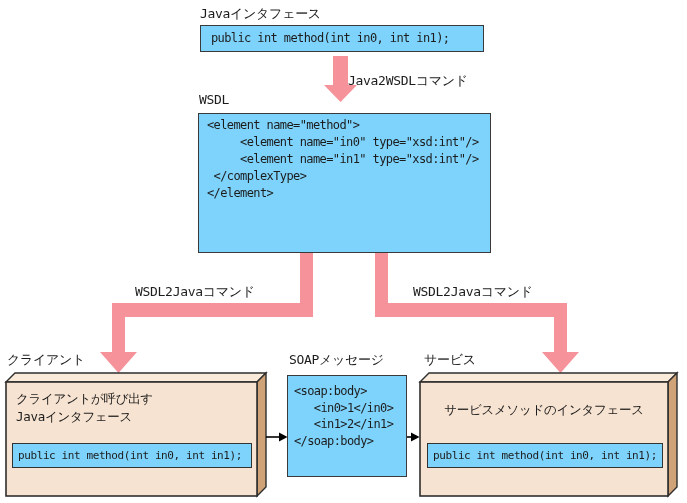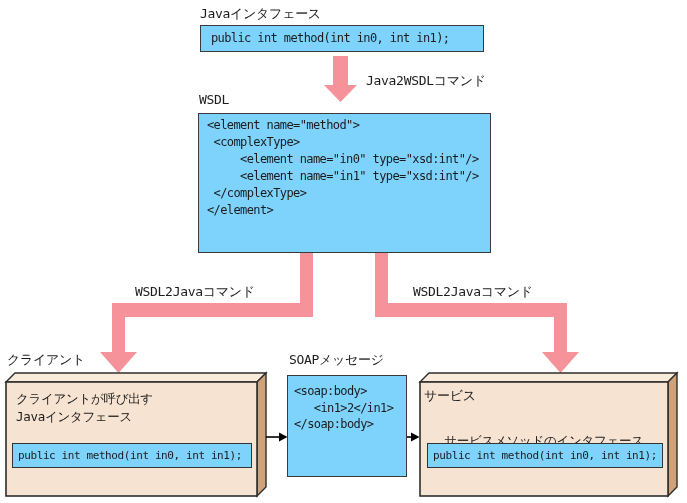--- a/index.html
+++ b/index.html
@@ -8,21 +8,21 @@
   #bg-svg{position:absolute;left:0;top:0;z-index:0;}
   .abs{position:absolute;z-index:2;}
   .label{font-size:13px;white-space:pre;letter-spacing:-0.3px;}
   .codebox{box-sizing:border-box;background:#7dd3fc;border:1.5px solid #3a3a3a;}
   .codebox.thin{border-width:1px;border-color:#333;}
   .code{font-size:12px;letter-spacing:-0.6px;white-space:pre;}
   .code-sm{font-size:11px;letter-spacing:-0.4px;white-space:pre;}
   .codeline{white-space:pre;font-size:12px;letter-spacing:-0.6px;line-height:17px;}
   .soapline{white-space:pre;font-size:12px;letter-spacing:-0.6px;line-height:16.5px;}
   .boxtitle{font-size:12.5px;letter-spacing:-0.3px;line-height:18px;white-space:pre;}
-  .center{text-align:center;margin-top:31px;}
+  .center{text-align:center;}
 </style>
 </head>
 <body>
 
 <div id="canvas">
 
   <svg id="bg-svg" width="687" height="503" viewBox="0 0 687 503">
 
     <polygon points="333,56 348,56 348,85 357,85 340.5,102 324,85 333,85" fill="#f5929a"></polygon>
 
@@ -46,27 +46,26 @@
       <line x1="407" y1="437" x2="412" y2="437" stroke="#000" stroke-width="1.6"></line>
       <polygon points="411,432.6 419.5,437 411,441.4" fill="#000"></polygon>
     </g>
   </svg>
 
   <div class="abs label" style="left:200px;top:5px;">Javaインタフェース</div>
   <div class="abs codebox" style="left:200px;top:25px;width:284px;height:27px;">
     <div class="code" style="padding:5px 0 0 10px;">public int method(int in0, int in1);</div>
   </div>
 
-  <div class="abs label" style="left:366px;top:72px;">Java2WSDLコマンド</div>
+  <div class="abs label" style="left:348px;top:72px;">Java2WSDLコマンド</div>
 
   <div class="abs label" style="left:199px;top:92px;">WSDL</div>
   <div class="abs codebox" style="left:198px;top:113px;width:293px;height:140px;">
     <div style="padding:3px 0 0 8px;">
       <div class="codeline">&lt;element name="method"&gt;</div>
-      <div class="codeline"> &lt;complexType&gt;</div>
       <div class="codeline">     &lt;element name="in0" type="xsd:int"/&gt;</div>
       <div class="codeline">     &lt;element name="in1" type="xsd:int"/&gt;</div>
       <div class="codeline"> &lt;/complexType&gt;</div>
       <div class="codeline">&lt;/element&gt;</div>
     </div>
   </div>
 
   <div class="abs label" style="left:135px;top:283px;">WSDL2Javaコマンド</div>
   <div class="abs label" style="left:413px;top:283px;">WSDL2Javaコマンド</div>
 
@@ -74,24 +73,25 @@
   <div class="abs label" style="left:7px;top:351px;">クライアント</div>
   <div class="abs boxtitle" style="left:16px;top:408px;">Javaインタフェース</div>
   <div class="abs codebox thin" style="left:12px;top:443px;width:240px;height:25px;">
     <div class="code-sm" style="padding:5px 0 0 5px;">public int method(int in0, int in1);</div>
   </div>
 
   <div class="abs label" style="left:289px;top:351px;text-align:right;">SOAPメッセージ</div>
   <div class="abs codebox" style="left:287px;top:375px;width:120px;height:102px;">
     <div style="padding:7px 0 0 6px;">
       <div class="soapline">&lt;soap:body&gt;</div>
+      <div class="soapline">   &lt;in0&gt;1&lt;/in0&gt;</div>
       <div class="soapline">   &lt;in1&gt;2&lt;/in1&gt;</div>
       <div class="soapline">&lt;/soap:body&gt;</div>
     </div>
   </div>
 
-  <div class="abs label" style="left:424px;top:351px;margin-top:36px;">サービス</div>
+  <div class="abs label" style="left:424px;top:351px;">サービス</div>
   <div class="abs boxtitle center" style="left:420px;top:401px;width:248px;">サービスメソッドのインタフェース</div>
   <div class="abs codebox thin" style="left:427px;top:443px;width:236px;height:25px;">
     <div class="code-sm" style="padding:5px 0 0 5px;">public int method(int in0, int in1);</div>
   </div>
 
 </div>
 
 </body></html>

